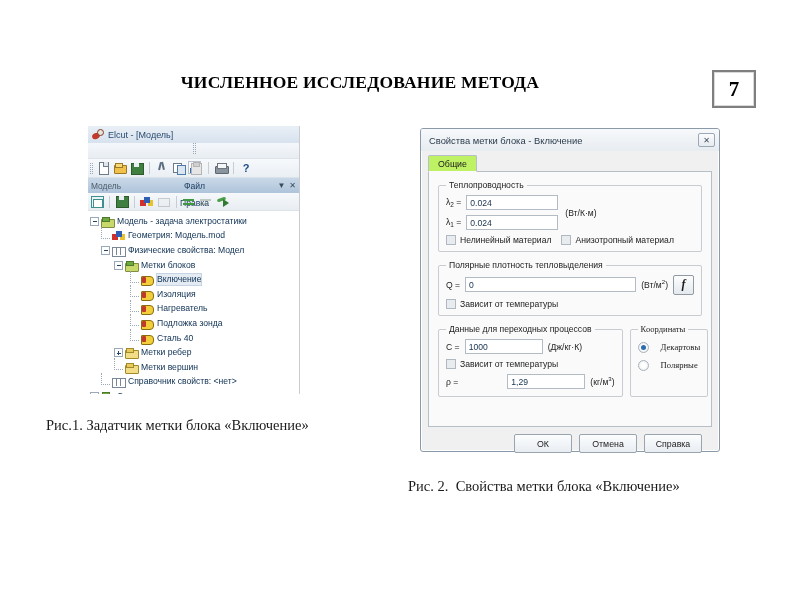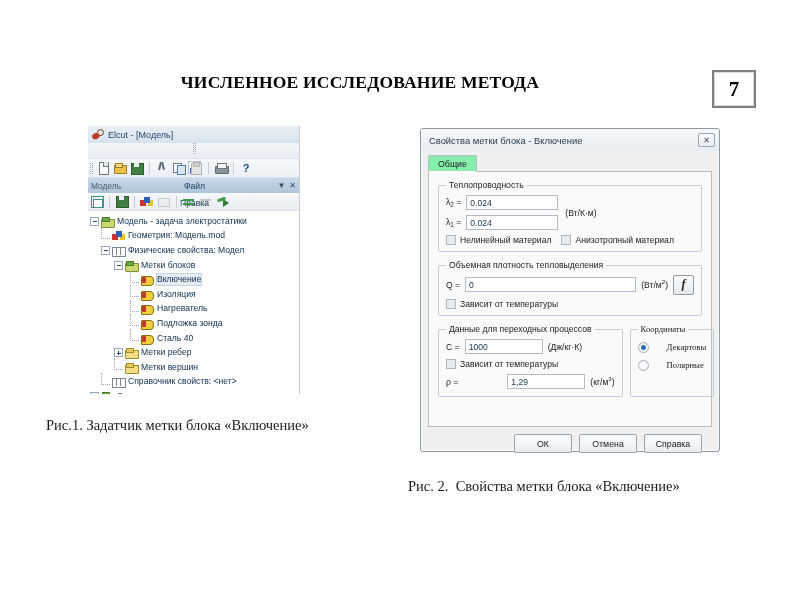--- a/index.html
+++ b/index.html
@@ -293,21 +293,21 @@
   #dialog-body { padding: 4px 7px 0 7px; }
   #tabstrip {
     display: flex; align-items: flex-end;
     height: 17px;
     border-bottom: 1px solid #b6bec6;
     margin-bottom: 0;
   }
   .tab {
     height: 17px; line-height: 17px;
     padding: 0 9px;
-    background: #86efac;
+    background: #bef264;
     border: 1px solid #b6bec6;
     border-bottom: 1px solid #fafafa;
     border-radius: 2px 2px 0 0;
     font-size: 8.8px;
     position: relative; top: 1px;
   }
   #tab-page {
     border: 1px solid #b6bec6;
     border-top: none;
     background: #fafafa;
@@ -352,21 +352,21 @@
     background: linear-gradient(#fdfdfd, #e4e9ee);
     border-radius: 2px;
     font-family: "Liberation Serif", serif;
     font-style: italic; font-weight: bold;
     font-size: 12px;
     display: flex; align-items: center; justify-content: center;
   }
   #bottom-groups { display: flex; gap: 7px; }
   #grp-transient { flex: 1; }
   #grp-coords { width: 82px; font-family: Liberation Serif, serif; }
-  .rb { display: flex; align-items: center; gap: 18px; height: 18px; }
+  .rb { display: flex; align-items: center; gap: 12px; height: 18px; }
   .radio {
     width: 11px; height: 11px; flex: none;
     border-radius: 50%;
     border: 1px solid #a9b2ba;
     background: radial-gradient(#ffffff 35%, #eef1f4 70%);
     position: relative;
   }
   .radio.on::after {
     content: ""; position: absolute; left: 2.5px; top: 2.5px;
     width: 5px; height: 5px; border-radius: 50%;
@@ -574,21 +574,21 @@
             <span>Нелинейный материал</span>
           </span>
           <span class="cb">
             <span class="cbox"></span>
             <span>Анизотропный материал</span>
           </span>
         </div>
       </fieldset>
 
       <fieldset class="grp">
-        <legend>Объемная плотность тепловыделения</legend>
+        <legend>Полярные плотность тепловыделения</legend>
         <div class="row" style="height:21px;">
           <span class="lbl">Q = </span>
           <span class="txtbox" style="flex:1;">0</span>
           <span class="unit"><span>(Вт/м</span><sup>2</sup><span>)</span></span>
           <span class="fbtn">f</span>
         </div>
         <div class="cbrow">
           <span class="cb">
             <span class="cbox"></span>
             <span>Зависит от температуры</span>

